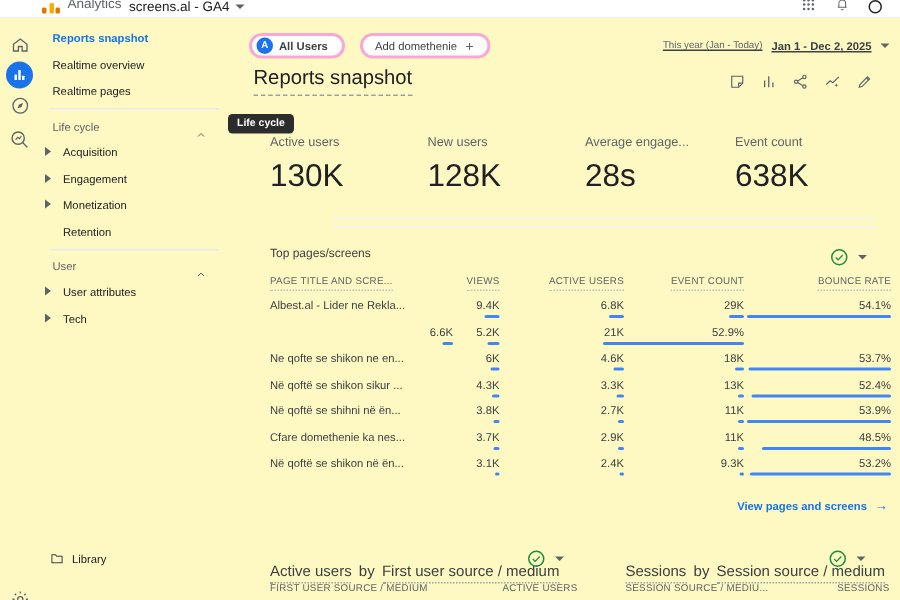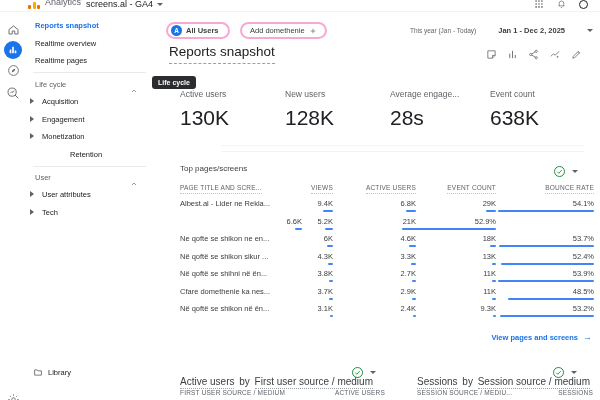--- a/index.html
+++ b/index.html
@@ -1,18 +1,18 @@
 <!DOCTYPE html>
 <html><head>
 <meta charset="utf-8">
 <style>
   * { margin:0; padding:0; box-sizing:border-box; }
   body { background:#e9e9e9; margin:0; }
   .screen {
-    position:relative; width:600px; height:400px; background:#ffffff;
+    position:relative; width:600px; height:400px; background:#fef9c3;
     font-family:"Liberation Sans", sans-serif; overflow:hidden; color:#3c4043;padding-left:16px;
   }
 
   
   .topbar { position:absolute; top:0; left:0; right:0; height:12px; background:#fff;
             border-bottom:1px solid #f1f3f4; overflow:hidden; z-index:6; }
   .logo { position:absolute; left:28px; bottom:2px; display:flex; align-items:flex-end; gap:1.5px; }
   .logo i { display:block; width:3px; border-radius:1px; background:#f9ab00; }
   .logo i.b1 { height:4px; background:#e37400; }
   .logo i.b2 { height:7px; }
@@ -44,21 +44,21 @@
   .tooltip { position:absolute; left:152px; top:76px; background:rgba(32,33,36,.95); color:#fff;
              font-size:7px; font-weight:bold; padding:3px 6px; border-radius:3px; z-index:9; white-space:nowrap; }
 
   
   .chip { position:absolute; top:22px; height:17px; border:2px solid #f9a8d4; border-radius:9px;
           background:#fff; display:flex; align-items:center; font-size:7.5px; color:#3c4043; cursor:pointer; }
   .chip-all { left:166px; padding:0 9px 0 3px; gap:4px; font-weight:bold; }
   .chip-a { width:11px; height:11px; border-radius:50%; background:#1a73e8; color:#fff;
             font-size:6.5px; font-weight:bold; display:flex; align-items:center; justify-content:center; }
   .chip-add { left:240px; padding:0 8px; gap:4px; }
-  .date-row { position:absolute; top:26px; right:7px; display:flex; align-items:center; gap:22px; }
+  .date-row { position:absolute; top:26px; right:7px; display:flex; align-items:center; gap:6px;text-decoration:underline; }
   .date-preset { font-size:6.5px; color:#5f6368; }
   .date-range { font-size:7.5px; color:#3c4043; font-weight:bold; }
   .caret-down { width:0; height:0; border-left:3px solid transparent; border-right:3px solid transparent;
                 border-top:3.5px solid #5f6368; }
   .page-title { position:absolute; left:169px; top:44px; font-size:13.5px; color:#202124;
                 padding-bottom:4px; border-bottom:1px dashed #9aa0a6; }
   .actions { position:absolute; left:486px; top:49px; display:flex; gap:10px; align-items:center; }
   .actions > span { display:flex; cursor:pointer; }
 
   
@@ -175,21 +175,21 @@
     <svg width="8" height="8" viewBox="0 0 24 24" fill="none" stroke="#5f6368" stroke-width="2">
         <path d="M6 15 L12 9 L18 15"></path>
       </svg>
   </span>
   <span class="tri" style="left:30px; top:98px;"></span>
   <div class="nav-item nav-sub" style="top:97px;">Acquisition</div>
   <span class="tri" style="left:30px; top:116px;"></span>
   <div class="nav-item nav-sub" style="top:115px;">Engagement</div>
   <span class="tri" style="left:30px; top:133px;"></span>
   <div class="nav-item nav-sub" style="top:132px;">Monetization</div>
-  <div class="nav-item nav-sub" style="top:150px;margin-left:28px;">Retention</div>
+  <div class="nav-item nav-sub" style="top:150px;">Retention</div>
   <div class="sb-divider" style="top:166px;"></div>
 
   <div class="nav-head" style="top:173px;">User</div>
   <span class="chev" style="top:174px;">
     <svg width="8" height="8" viewBox="0 0 24 24" fill="none" stroke="#5f6368" stroke-width="2">
         <path d="M6 15 L12 9 L18 15"></path>
       </svg>
   </span>
   <span class="tri" style="left:30px; top:191px;"></span>
   <div class="nav-item nav-sub" style="top:190px;">User attributes</div>

